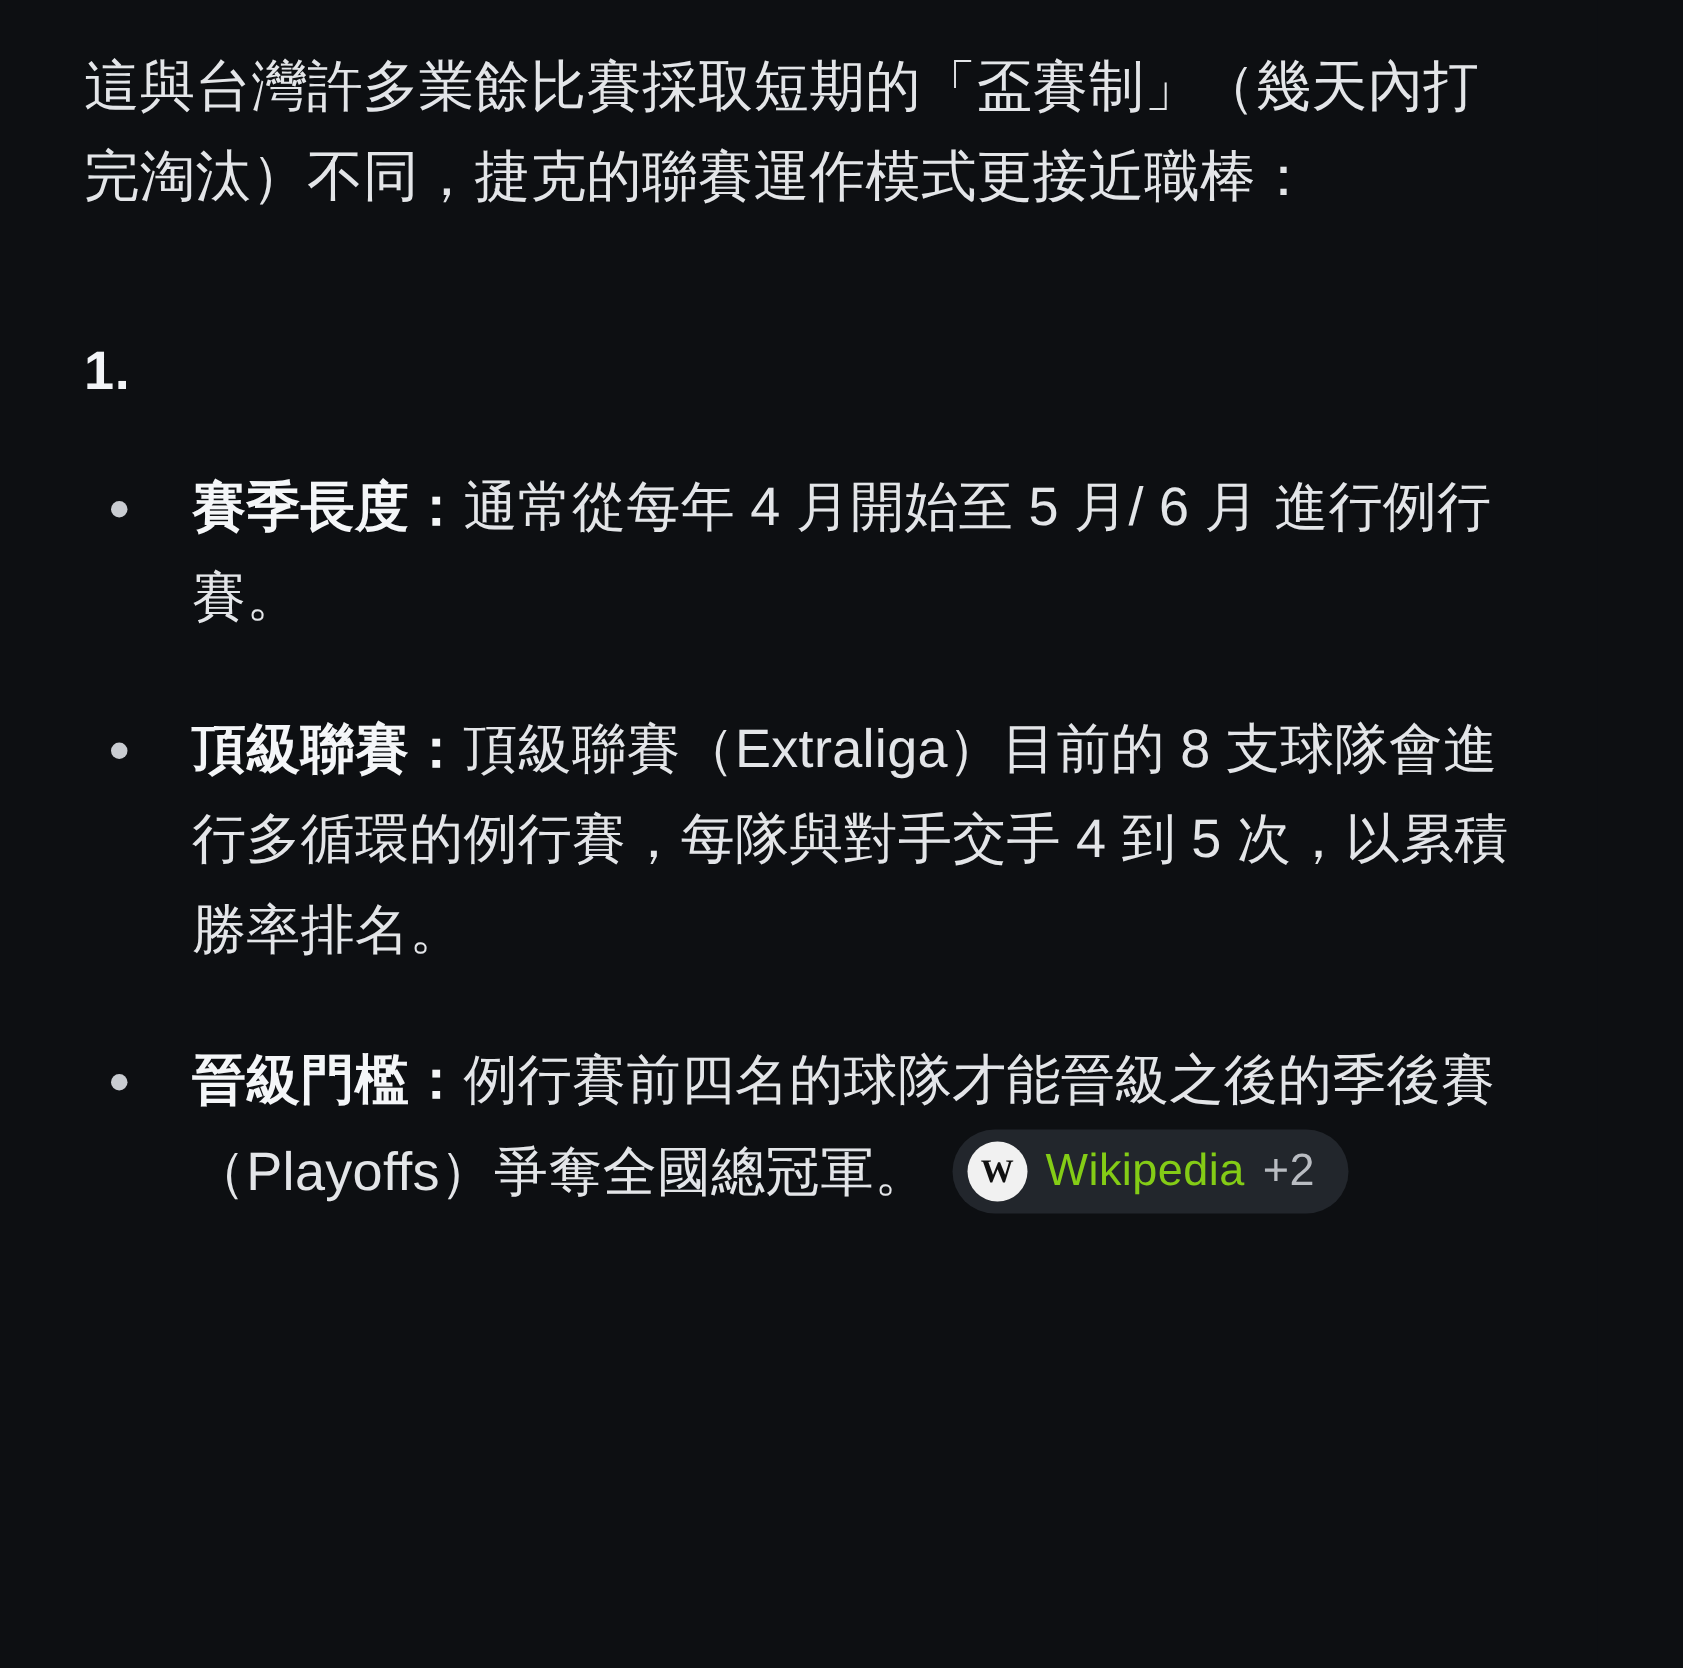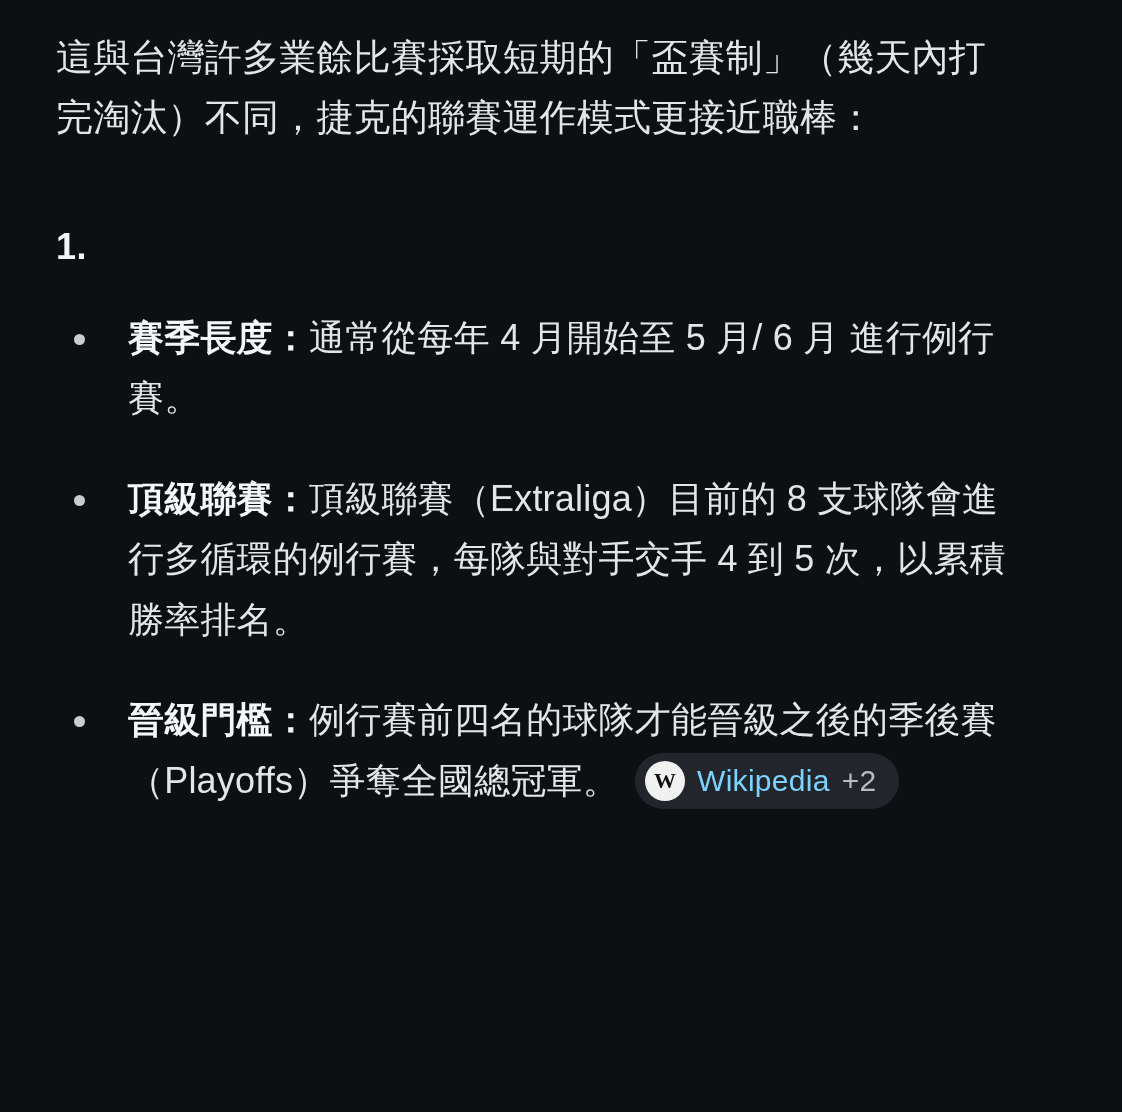--- a/index.html
+++ b/index.html
@@ -103,21 +103,21 @@
     color: #111;
     display: inline-flex;
     align-items: center;
     justify-content: center;
     font-family: "Liberation Serif", "DejaVu Serif", serif;
     font-size: 22px;
     font-weight: 700;
   }
   .cite-label {
     font-size: 30px;
-    color: #7dd3fc;
+    color: #84cc16;
     letter-spacing: 0.3px;
   }
   .cite-count {
     font-size: 30px;
     color: #b9bcc2;
     letter-spacing: 0.3px;
   }
 </style>
 </head>
 <body>

